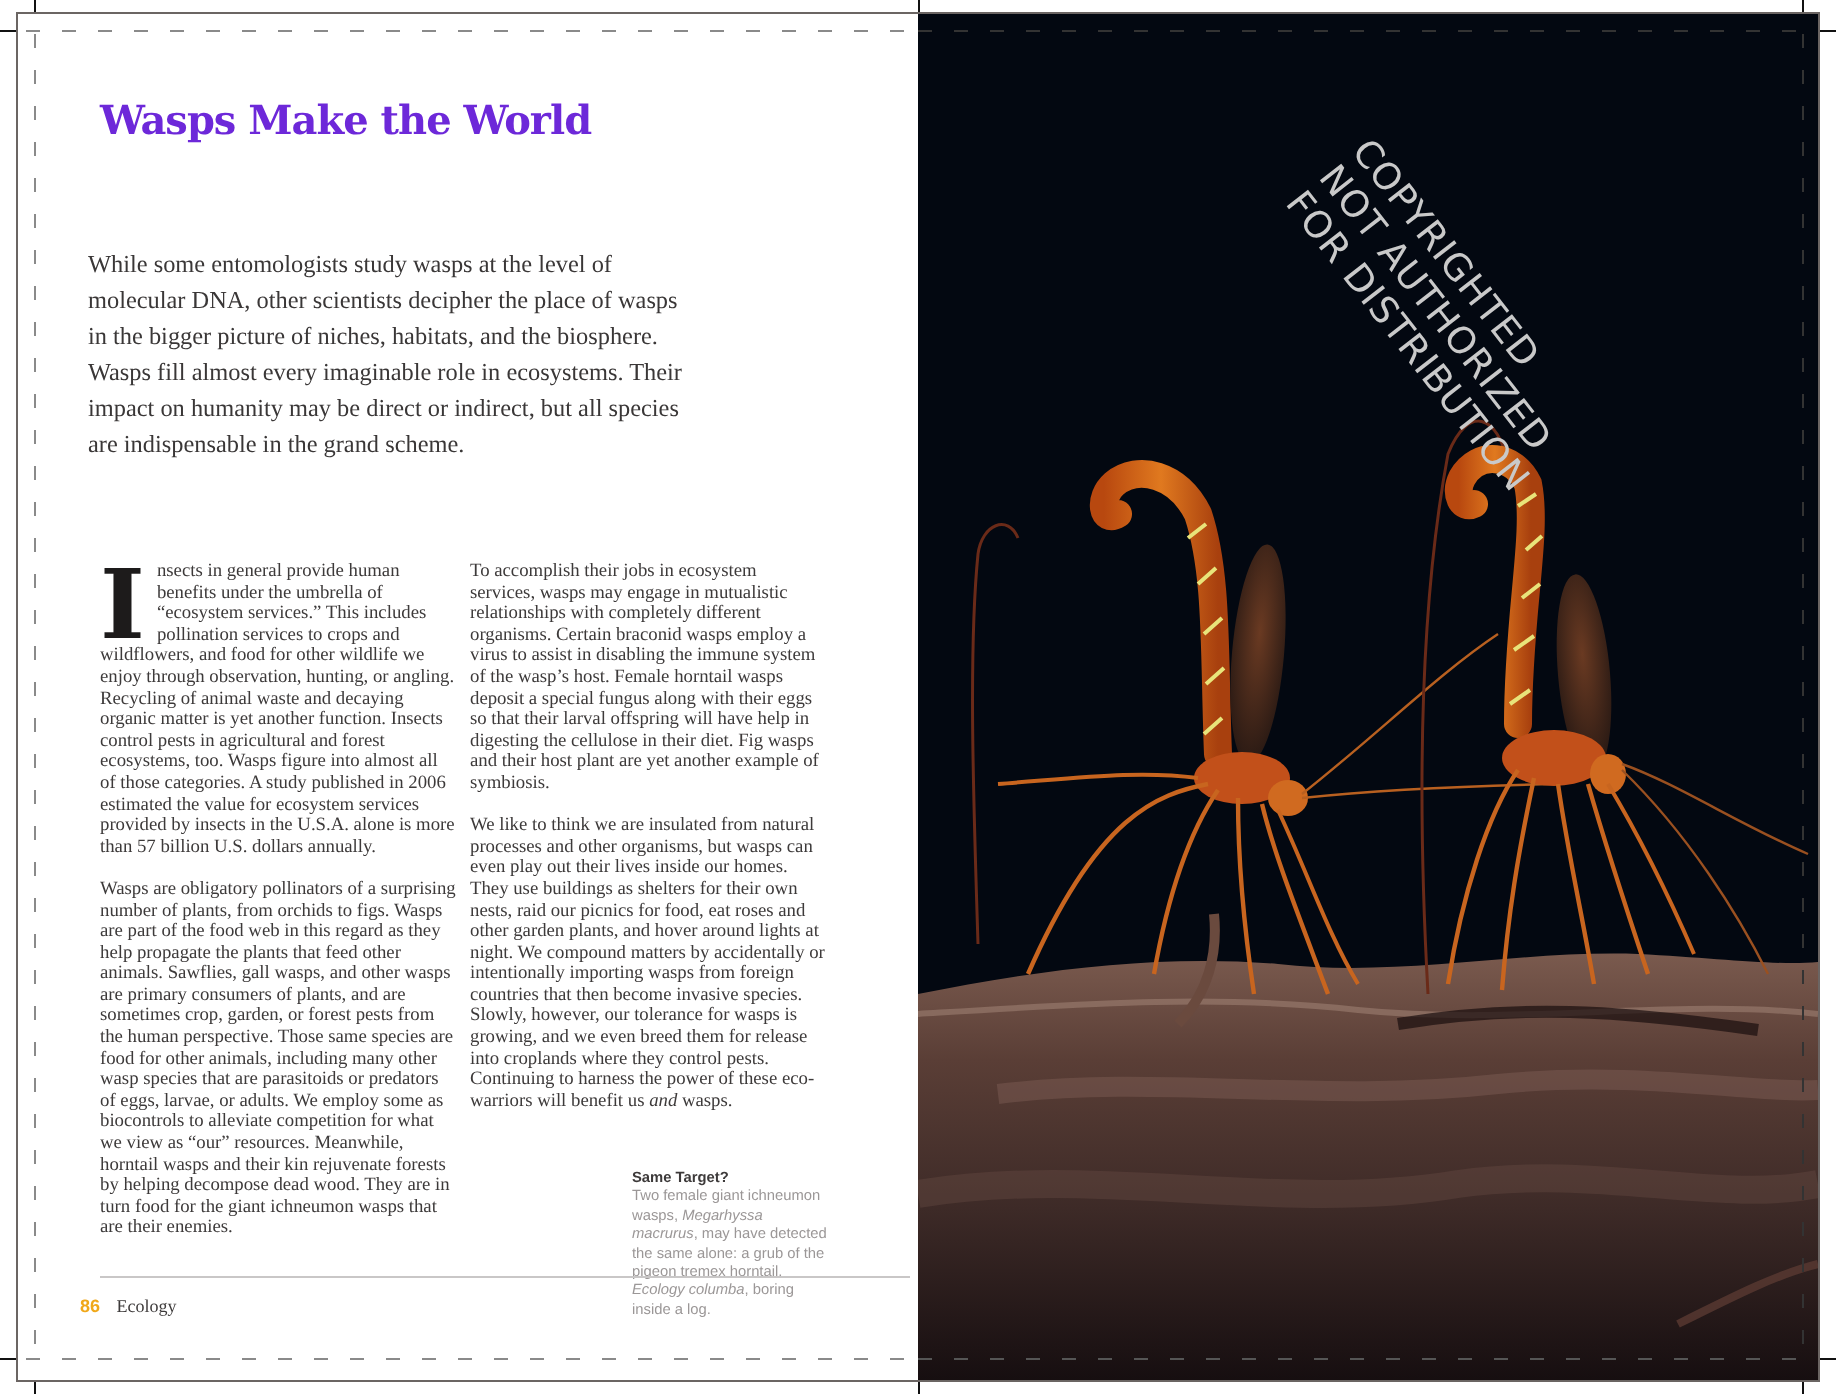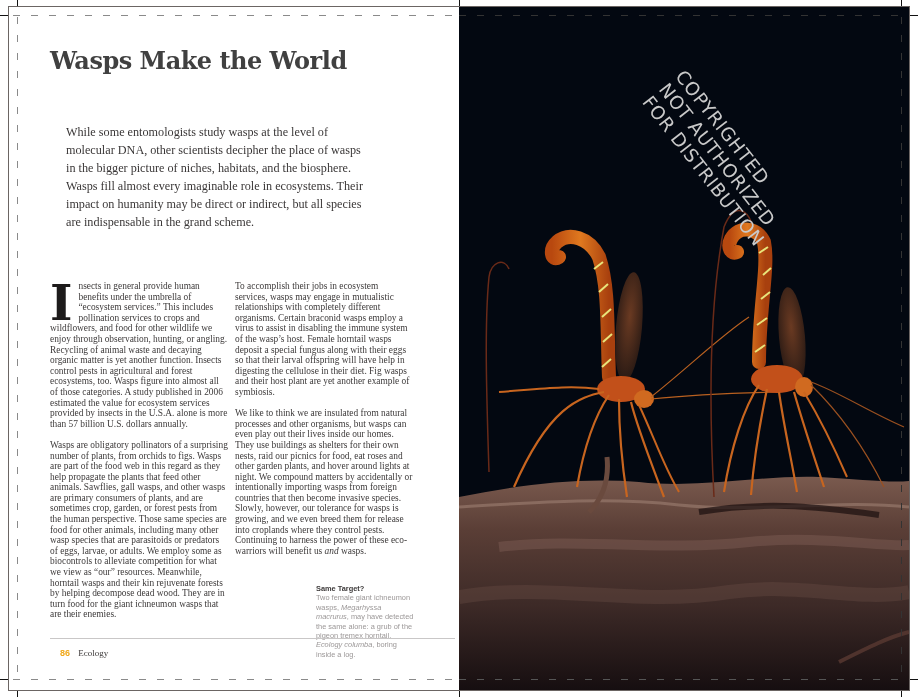--- a/index.html
+++ b/index.html
@@ -10,37 +10,37 @@
 
   
   .crop { position:absolute; background:#111; }
 
   
   .dash-h { position:absolute; height:1px; background-image:repeating-linear-gradient(90deg,#8a8a8a 0 7px,transparent 7px 18px); }
   .dash-v { position:absolute; width:1px; background-image:repeating-linear-gradient(180deg,#8a8a8a 0 7px,transparent 7px 18px); }
 
   .left-page { position:absolute; left:9px; top:7px; width:450px; height:683px; }
 
-  .title { position:absolute; left:50px; top:46px; width:330px; margin:0; font-family:"DejaVu Serif", serif; font-weight:bold; font-size:24px; line-height:29px; color:#404040; letter-spacing:-0.5px; }
+  .title { position:absolute; left:50px; top:46px; width:330px; margin:0; font-family:"DejaVu Serif", serif; font-weight:bold; font-size:20px; line-height:29px; color:#6d28d9; letter-spacing:-0.5px; }
 
-  .intro { position:absolute; left:66px; top:123px; width:305px; margin:0; font-size:12.2px; line-height:18px; color:#3a3737; }
+  .intro { position:absolute; left:44px; top:123px; width:305px; margin:0; font-size:12.2px; line-height:18px; color:#3a3737; }
 
   .col { position:absolute; top:281px; width:178px; font-size:9.4px; line-height:10.6px; color:#3d3a3a; }
   .col p { margin:0 0 10.6px 0; }
   .col-1 { left:50px; }
   .col-2 { left:235px; }
 
   .dropcap { float:left; font-family:"DejaVu Serif", serif; font-weight:bold; font-size:48px; line-height:40px; margin:2px 6px 0 0; color:#1d1b1b; }
 
   .caption { position:absolute; left:316px; top:584px; width:100px; font-family:"Liberation Sans", sans-serif; font-size:7.4px; line-height:9.4px; color:#9b9797; }
   .caption-title { font-weight:bold; color:#3d3a3a; display:block; }
   .caption i { font-style:italic; }
 
   .folio-rule { position:absolute; left:50px; top:638px; width:405px; height:1px; background:#c9c7c7; }
-  .folio { position:absolute; left:60px; top:648px; font-size:9px; }
+  .folio { position:absolute; left:40px; top:648px; font-size:9px; }
   .folio-num { color:#f0a81a; font-family:"Liberation Sans", sans-serif; font-weight:bold; margin-right:6px; }
   .folio-label { color:#3d3a3a; }
 
   
   .photo { position:absolute; left:459px; top:7px; width:450px; height:683px; overflow:hidden; background:#030811; }
   .photo svg { position:absolute; left:0; top:0; }
 
   .watermark { position:absolute; left:688px; top:66px; transform-origin:0 0; transform:rotate(52deg); font-family:"DejaVu Sans", sans-serif; font-size:18.5px; line-height:21px; color:#c9c9c9; letter-spacing:0.5px; white-space:pre; }
 </style>
 </head>

